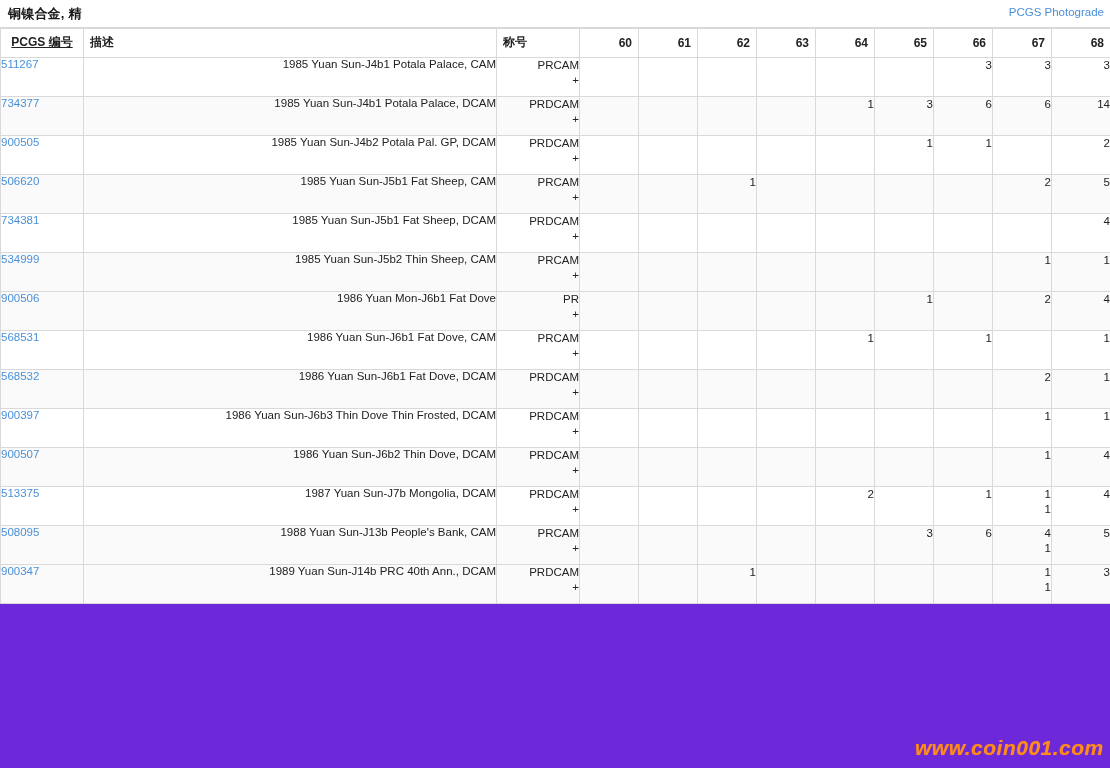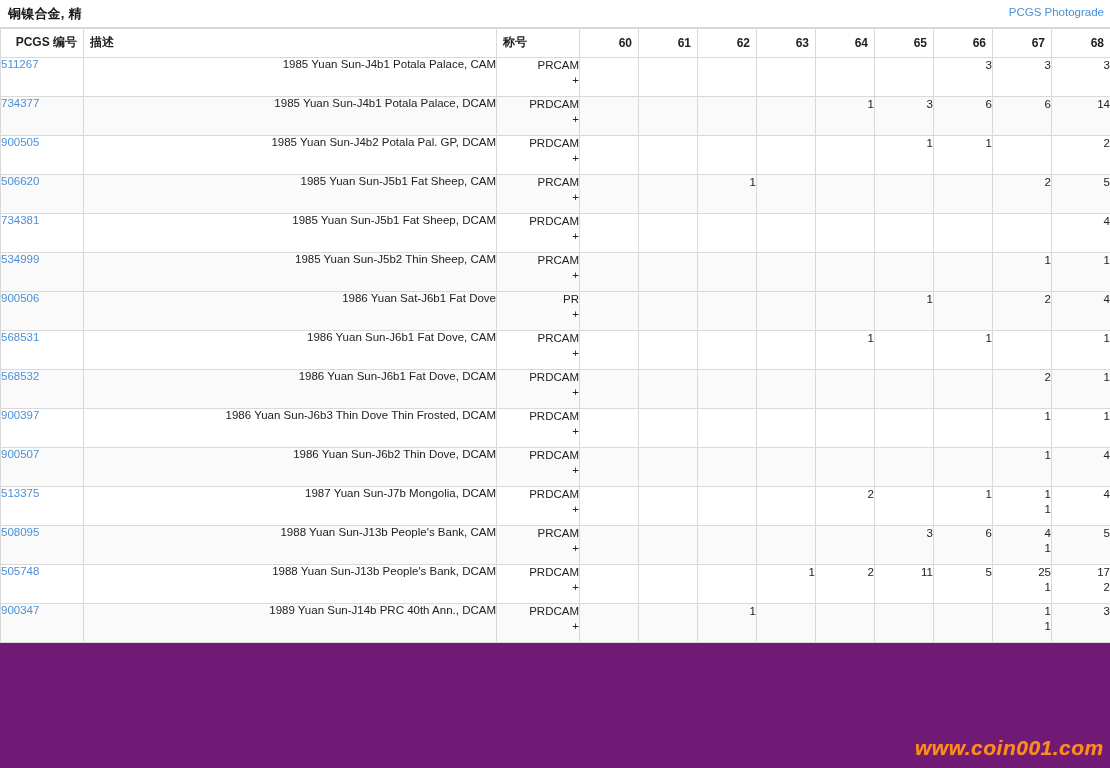--- a/index.html
+++ b/index.html
@@ -6,21 +6,21 @@
     margin: 0;
     padding: 0;
     background: #ffffff;
     font-family: "Liberation Sans", sans-serif;
   }
   #page {
     position: relative;
     width: 1110px;
     height: 768px;
     overflow: hidden;
-    background: #701a75;
+    background: #6d28d9;
   }
   .topbar {
     position: relative;
     height: 27px;
     border-bottom: 1px solid #d8d8d8;
     background: #fff;
   }
   .topbar .title {
     position: absolute;
     left: 8px;
@@ -53,21 +53,21 @@
     padding: 0;
   }
   table.grid thead th {
     background: #ffffff;
     font-weight: bold;
     height: 21px;
     padding: 3px 6px 4px 6px;
     font-size: 12px;
     vertical-align: middle;
   }
-  th.c-id   { width: 70px;  text-align: right; }
+  th.c-id   { width: 70px;  text-align: center; text-decoration: underline; }
   th.c-desc { width: 400px; text-align: left; }
   th.c-des  { width: 70px;  text-align: left; margin-top: 37px; }
   th.c-num  { width: 46px;  text-align: right; margin-top: 21px; }
 
   td.c-id {
     text-align: left;
     padding: 7px 6px 6px 6px;
     color: #4a90d9;
   }
   td.c-id span { color: #4a90d9; cursor: pointer; }
@@ -234,21 +234,21 @@
         <td class="c-num"></td>
         <td class="c-num"></td>
         <td class="c-num">1</td>
         <td class="c-num">1</td>
 
       </tr>
 
 
       <tr class="data-row row-b">
         <td class="c-id"><span>900506</span></td>
-        <td class="c-desc">1986 Yuan Sat-J6b1 Fat Dove</td>
+        <td class="c-desc">1986 Yuan Mon-J6b1 Fat Dove</td>
         <td class="c-des">PR
 +</td>
         <td class="c-num"></td>
         <td class="c-num"></td>
         <td class="c-num"></td>
         <td class="c-num"></td>
         <td class="c-num"></td>
         <td class="c-num">1</td>
         <td class="c-num"></td>
         <td class="c-num">2</td>
@@ -353,38 +353,20 @@
         <td class="c-num"></td>
         <td class="c-num"></td>
         <td class="c-num">3</td>
         <td class="c-num">6</td>
         <td class="c-num">4
 1</td>
         <td class="c-num">5</td>
 
       </tr>
 
-      <tr class="data-row row-a">
-        <td class="c-id"><span>505748</span></td>
-        <td class="c-desc">1988 Yuan Sun-J13b People's Bank, DCAM</td>
-        <td class="c-des">PRDCAM
-+</td>
-        <td class="c-num"></td>
-        <td class="c-num"></td>
-        <td class="c-num"></td>
-        <td class="c-num">1</td>
-        <td class="c-num">2</td>
-        <td class="c-num">11</td>
-        <td class="c-num">5</td>
-        <td class="c-num">25
-1</td>
-        <td class="c-num">17
-2</td>
-
-      </tr>
 
       <tr class="data-row row-b">
         <td class="c-id"><span>900347</span></td>
         <td class="c-desc">1989 Yuan Sun-J14b PRC 40th Ann., DCAM</td>
         <td class="c-des">PRDCAM
 +</td>
         <td class="c-num"></td>
         <td class="c-num"></td>
         <td class="c-num">1</td>
         <td class="c-num"></td>

